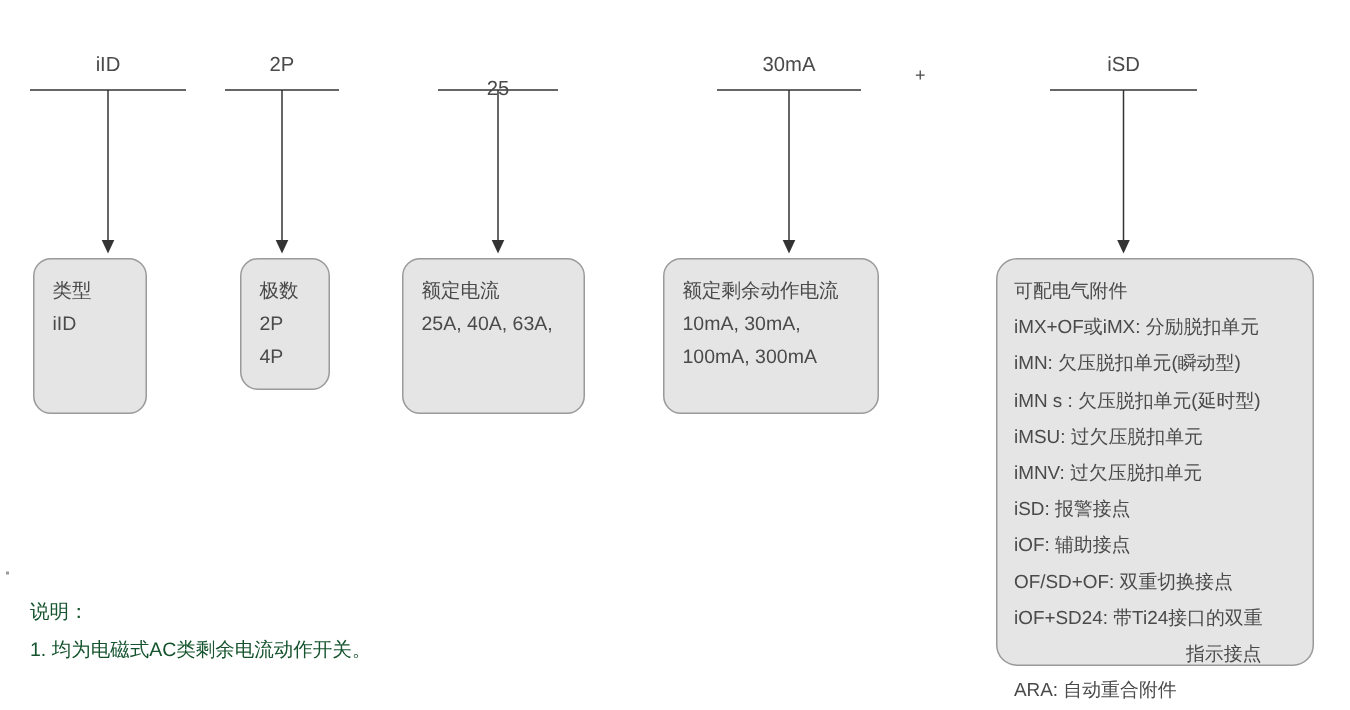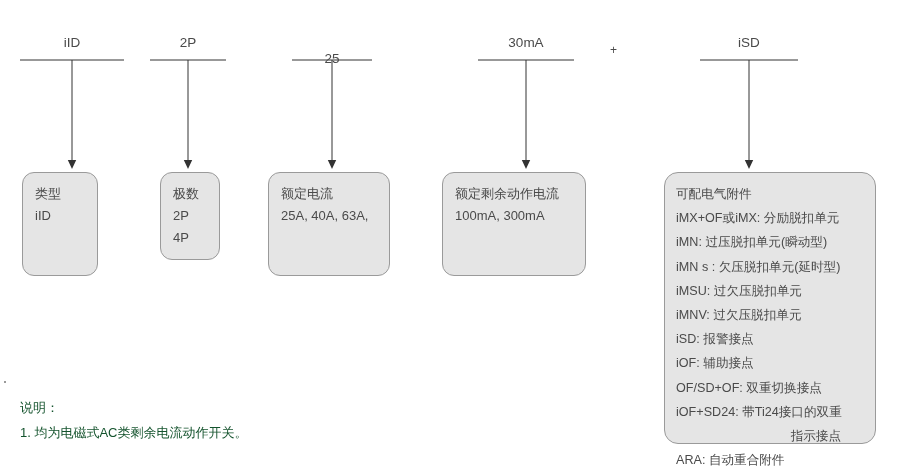--- a/index.html
+++ b/index.html
@@ -140,26 +140,27 @@
         <div class="box-line">极数</div>
         <div class="box-line">2P</div>
         <div class="box-line">4P</div>
       </div>
       <div class="spec-box" style="left: 268px; top: 172px; width: 122px; height: 104px;">
         <div class="box-line">额定电流</div>
         <div class="box-line">25A, 40A, 63A,</div>
       </div>
       <div class="spec-box" style="left: 442px; top: 172px; width: 144px; height: 104px;">
         <div class="box-line">额定剩余动作电流</div>
+        <div class="box-line">10mA, 30mA,</div>
         <div class="box-line">100mA, 300mA</div>
       </div>
       <div class="spec-box accessories" style="left: 636px; top: 172px; width: 212px; height: 272px; margin-left: 28px;">
         <div class="box-line">可配电气附件</div>
         <div class="box-line">iMX+OF或iMX: 分励脱扣单元</div>
-        <div class="box-line">iMN: 过压脱扣单元(瞬动型)</div>
+        <div class="box-line">iMN: 欠压脱扣单元(瞬动型)</div>
         <div class="box-line">iMN s : 欠压脱扣单元(延时型)</div>
         <div class="box-line">iMSU: 过欠压脱扣单元</div>
         <div class="box-line">iMNV: 过欠压脱扣单元</div>
         <div class="box-line">iSD: 报警接点</div>
         <div class="box-line">iOF: 辅助接点</div>
         <div class="box-line">OF/SD+OF: 双重切换接点</div>
         <div class="box-line">iOF+SD24: 带Ti24接口的双重</div>
         <div class="box-line indent-right">指示接点</div>
         <div class="box-line">ARA: 自动重合附件</div>
       </div>

